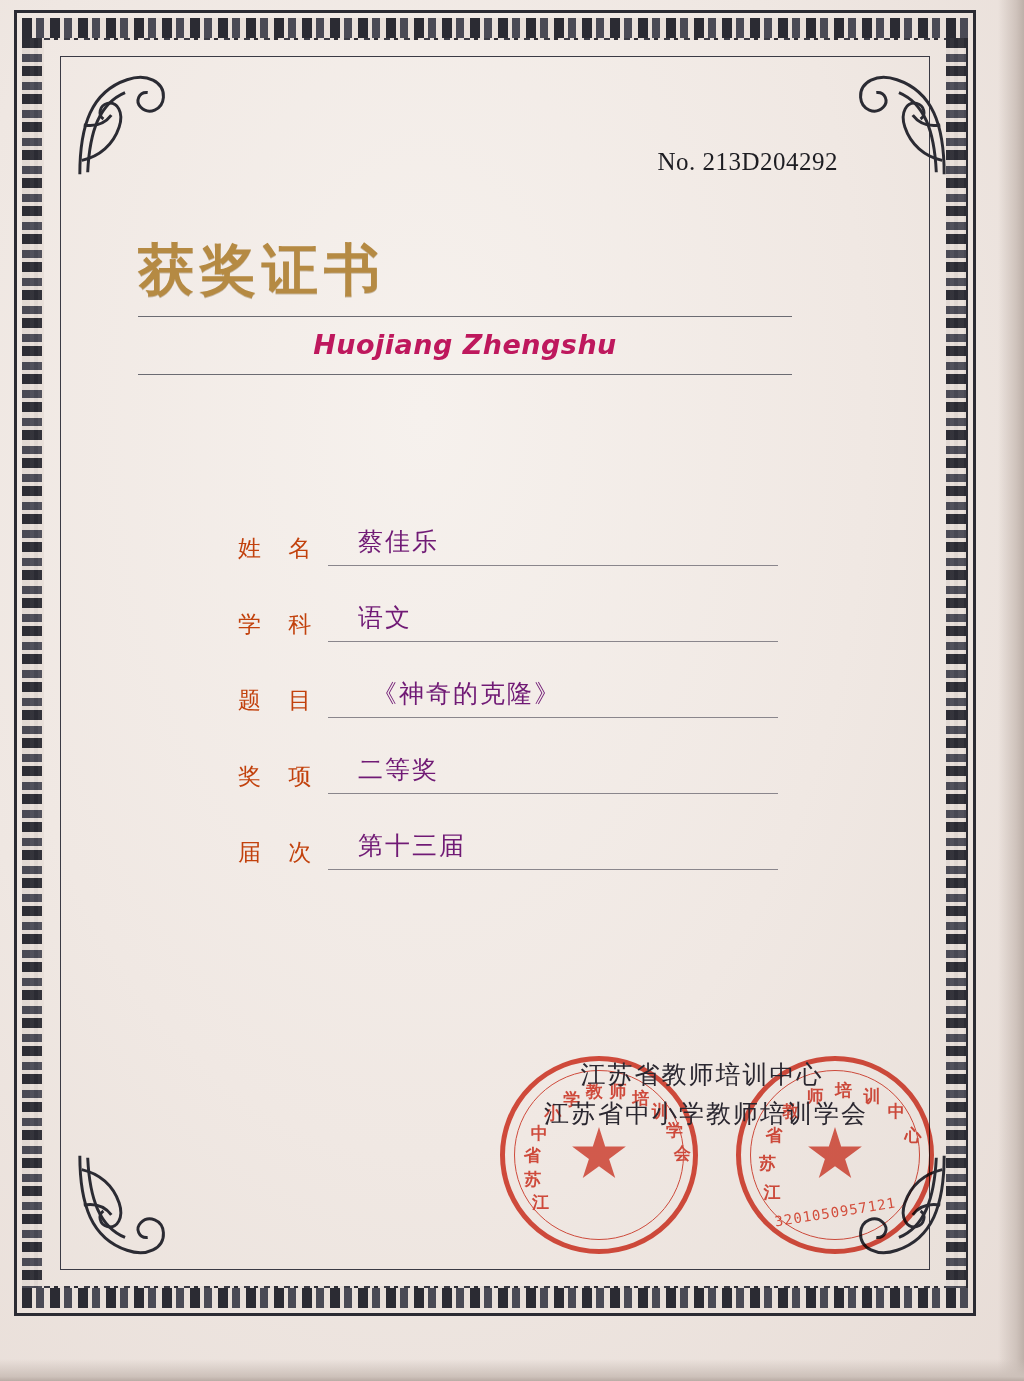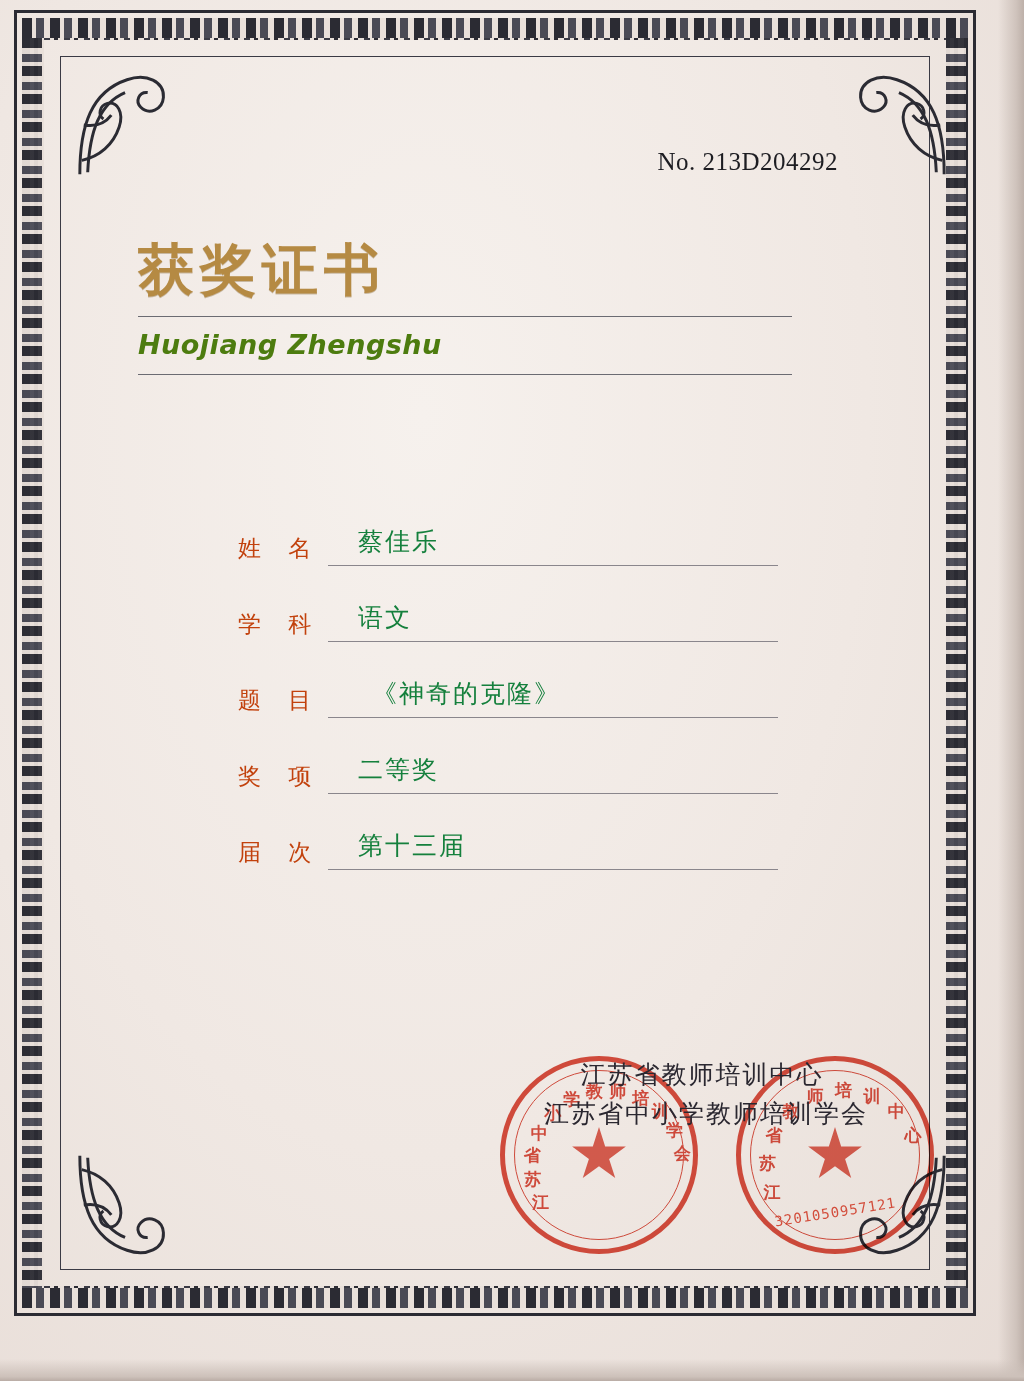--- a/index.html
+++ b/index.html
@@ -160,21 +160,22 @@
     height: 1px;
     background: #6b6b72;
   }
   #title-py {
     margin-top: 12px;
     font-family: "DejaVu Sans", sans-serif;
     font-weight: bold;
     font-style: italic;
     font-size: 27px;
     letter-spacing: .5px;
-    color: #4d7c0f;
+    color: #be185d;
+    text-align: center;
   }
   #rule-2 {
     margin-top: 14px;
     height: 1px;
     background: #6b6b72;
   }
 
   
   #fields {
     position: absolute;
@@ -203,21 +204,21 @@
     bottom: 6px;
     height: 1px;
     background: #8a868c;
   }
   .field-value {
     position: absolute;
     left: 120px;
     bottom: 14px;
     font-family: "DejaVu Sans", sans-serif;
     font-size: 25px;
-    color: #15803d;
+    color: #701a75;
     letter-spacing: 2px;
     white-space: nowrap;
   }
   .field-value.wide { left: 98px; font-size: 25px; margin-left: 36px; }
 
   
   #sign-block {
     position: absolute;
     left: 452px;
     top: 1000px;

